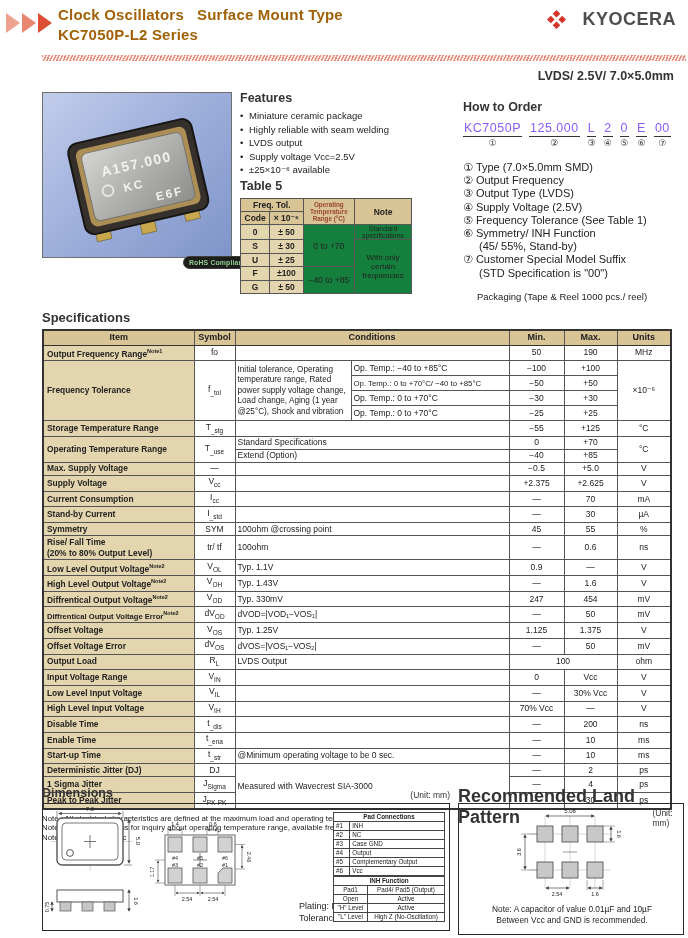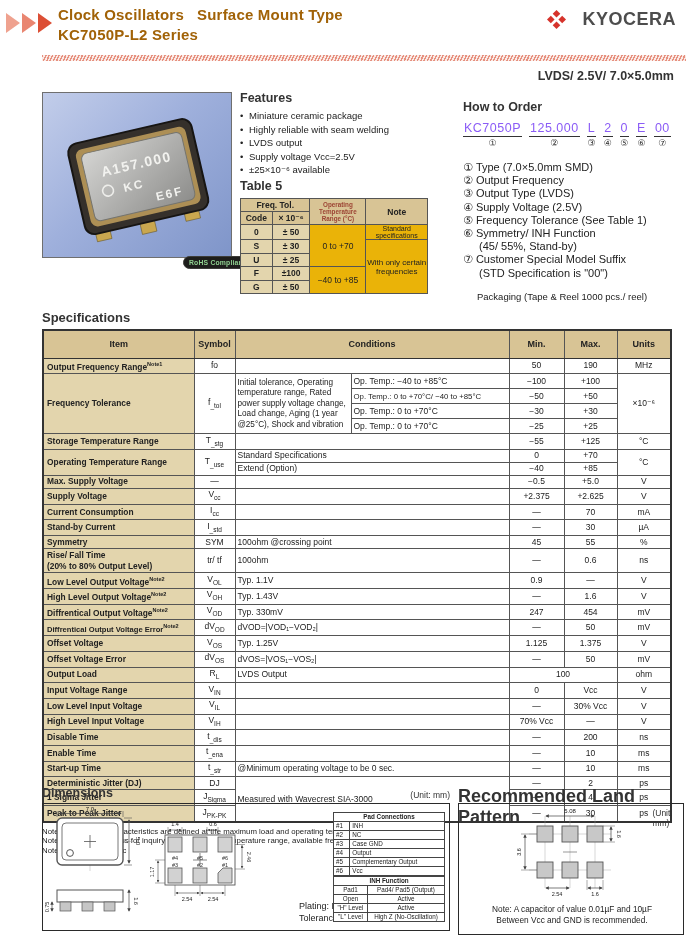--- a/index.html
+++ b/index.html
@@ -31,46 +31,46 @@
   .h2 { font-size:12.5px; font-weight:bold; color:#333; }
 
   
   .features { left:240px; top:91px; width:218px; }
   .feat-item { font-size:9.5px; color:#222; line-height:13.5px; padding-left:9px; position:relative; }
   .feat-item::before { content:"•"; position:absolute; left:0; }
 
   
   .t1wrap { left:240px; top:179px; width:216px; }
   table { border-collapse:collapse; }
-  .t1 { width:188px; margin-top:5px; font-size:8.5px; }
+  .t1 { width:172px; margin-top:5px; font-size:8.5px; }
   .t1 th, .t1 td { border:1px solid #555; text-align:center; vertical-align:middle; }
   .t1 th { background:#d8c495; font-weight:bold; height:13px; }
   .t1 .optemp { font-size:6.3px; line-height:7px; color:#9c4434; font-weight:bold; }
   .t1 td { height:13.5px; }
   .t1 .tan { background:#e3d5ad; font-weight:bold; }
-  .t1 .white { background:#eab308; }
+  .t1 .white { background:#15803d; }
   .t1 .small { font-size:7px; }
 
   
   .order { left:463px; top:91px; width:216px;margin-top:9px; }
   .pn { display:flex; gap:7px; margin-top:7px; align-items:flex-end; }
   .pnseg { display:flex; flex-direction:column; align-items:center; }
   .pntext { font-size:12.5px; color:#8b5cf6; border-bottom:1.2px solid #333; padding:0 1px 1px 1px; letter-spacing:0.5px; }
   .pnnum { font-size:9px; margin-top:1px; color:#333; }
   .legend { margin-top:13px; }
   .lrow { font-size:11px; line-height:13.2px; color:#222; }
   .lnum { margin-right:3px; }
   .lrow2 { padding-left:16px; }
   .packaging { margin-top:11px; margin-left:14px; font-size:9.5px; }
 
   
   .specs { left:42px; top:303px; width:632px; }
   .spec { width:628px; margin-top:4px; font-size:8.5px; table-layout:fixed; border:2px solid #333; }
   .spec th, .spec td { border:1px solid #555; line-height:11px; padding:0.5px 2px; vertical-align:middle; }
-  .spec th { background:#d8c495; height:28px; font-size:9px; border-bottom:1.6px solid #333; }
+  .spec th { background:#d8c495; height:15px; font-size:9px; border-bottom:1.6px solid #333; }
   .spec td.it { background:#e3d5ad; font-weight:bold; text-align:left; padding-left:3px; font-size:8.4px; }
   .spec .c { text-align:center; }
   .spec .cond { text-align:left; }
   .spec sup.nt { font-size:5.5px; }
   .spec sub { font-size:6.5px; }
   .spec .condL { font-size:8.2px; line-height:10.5px; }
   .notes { margin-top:4px; font-size:7.8px; line-height:9.6px; color:#222; }
 
   
   .dimhead { left:42px; top:786px; width:408px; display:flex; justify-content:space-between; align-items:flex-end; }
@@ -389,21 +389,21 @@
         <td class="it"><span>Diffrentical Output Voltage</span><sup class="nt">Note2</sup></td>
         <td class="c"><span>V</span><sub>OD</sub></td>
         <td class="cond" colspan="2">Typ. 330mV</td>
         <td class="c">247</td>
         <td class="c">454</td>
         <td class="c">mV</td>
       </tr>
       <tr>
         <td class="it" style="font-size:7.6px;"><span>Diffrentical Output Voltage Error</span><sup class="nt">Note2</sup></td>
         <td class="c"><span>dV</span><sub>OD</sub></td>
-        <td class="cond" colspan="2">dVOD=|VOD₁−VOD₂|</td>
+        <td class="cond" colspan="2">dVOD=|VOD₁−VOS₁|</td>
         <td class="c">—</td>
         <td class="c">50</td>
         <td class="c">mV</td>
       </tr>
       <tr>
         <td class="it">Offset Voltage</td>
         <td class="c"><span>V</span><sub>OS</sub></td>
         <td class="cond" colspan="2">Typ. 1.25V</td>
         <td class="c">1.125</td>
         <td class="c">1.375</td>

